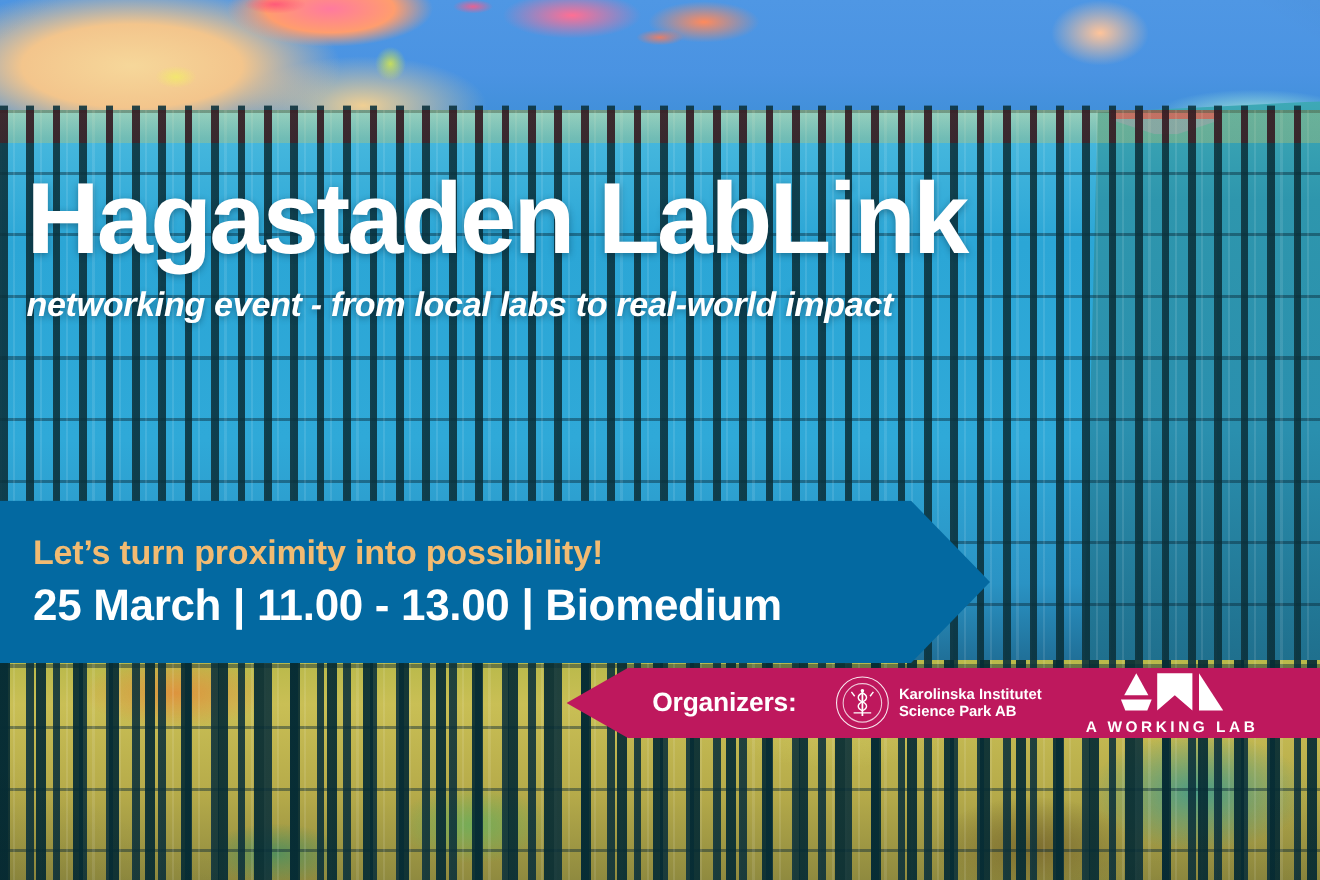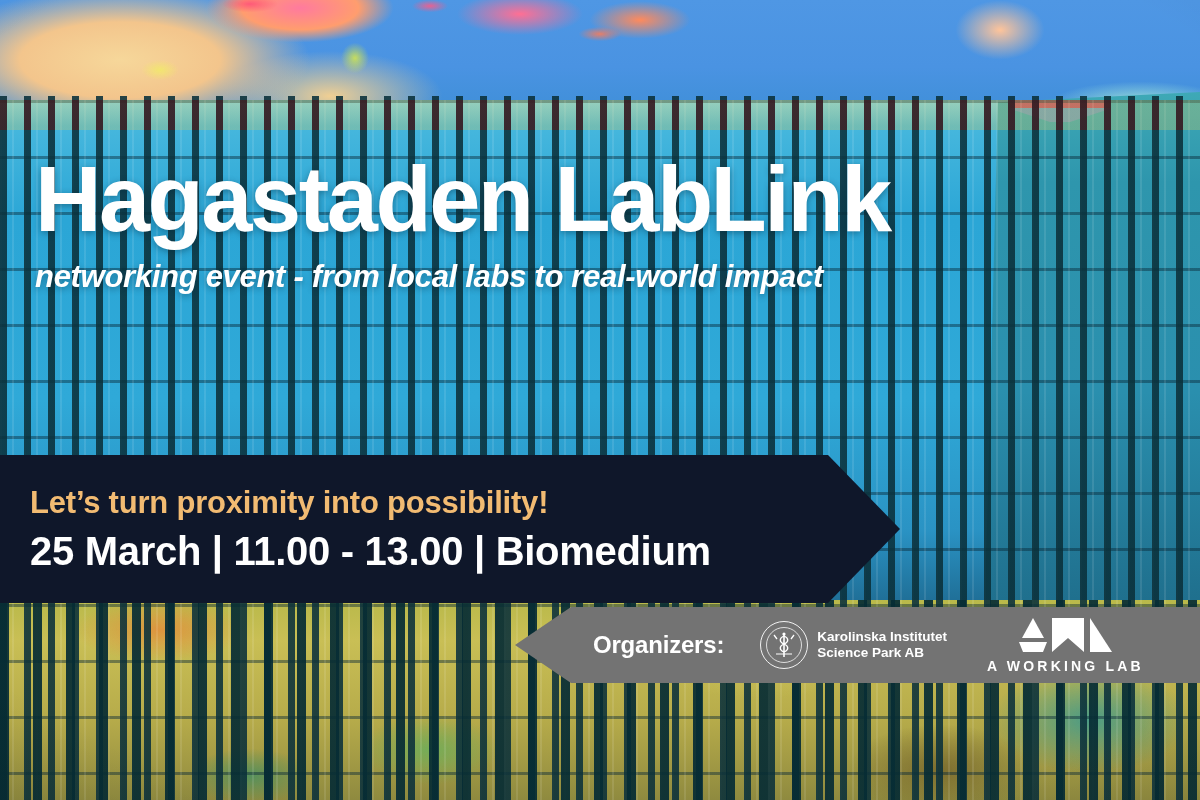--- a/index.html
+++ b/index.html
@@ -119,21 +119,21 @@
   .vignette {
     position: absolute; inset: 0;
     background: radial-gradient(ellipse 120% 110% at 50% 45%, rgba(0,0,0,0) 55%, rgba(0,0,0,.22) 100%);
   }
 
   
   .navy-banner {
     position: absolute;
     left: 0; top: 455px;
     width: 900px; height: 148px;
-    background: #0f172a;
+    background: #0369a1;
     clip-path: polygon(0 0, 828px 0, 900px 50%, 828px 100%, 0 100%);
     display: flex;
     flex-direction: column;
     justify-content: center;
     padding-left: 30px;
     box-sizing: border-box;
   }
   .tagline {
     color: #f2bb72;
     font-size: 31px;
@@ -147,22 +147,22 @@
     font-size: 40px;
     font-weight: bold;
     letter-spacing: -0.3px;
     line-height: 1.1;
   }
 
   
   .org-bar {
     position: absolute;
     left: 515px; top: 607px;
-    width: 685px; height: 76px;
-    background: #737373;
+    width: 685px; height: 64px;
+    background: #be185d;
     clip-path: polygon(0 50%, 56px 0, 685px 0, 685px 100%, 56px 100%);
     display: flex;
     align-items: center;
     padding-left: 78px;
     box-sizing: border-box;
   }
   .org-label {
     color: #ffffff;
     font-size: 24px;
     font-weight: bold;
@@ -200,21 +200,21 @@
     font-size: 14px;
     font-weight: bold;
     letter-spacing: 3.2px;
     margin-top: 4px;
     white-space: nowrap;
   }
 
   
   .headline-block {
     position: absolute;
-    left: 35px; top: 155px;
+    left: 24px; top: 155px;
     width: 1150px;
   }
   .headline {
     color: #ffffff;
     font-size: 92px;
     font-weight: bold;
     line-height: .96;
     letter-spacing: -2.5px;
     text-shadow: 0 2px 7px rgba(0,40,60,.42);
     white-space: nowrap;

